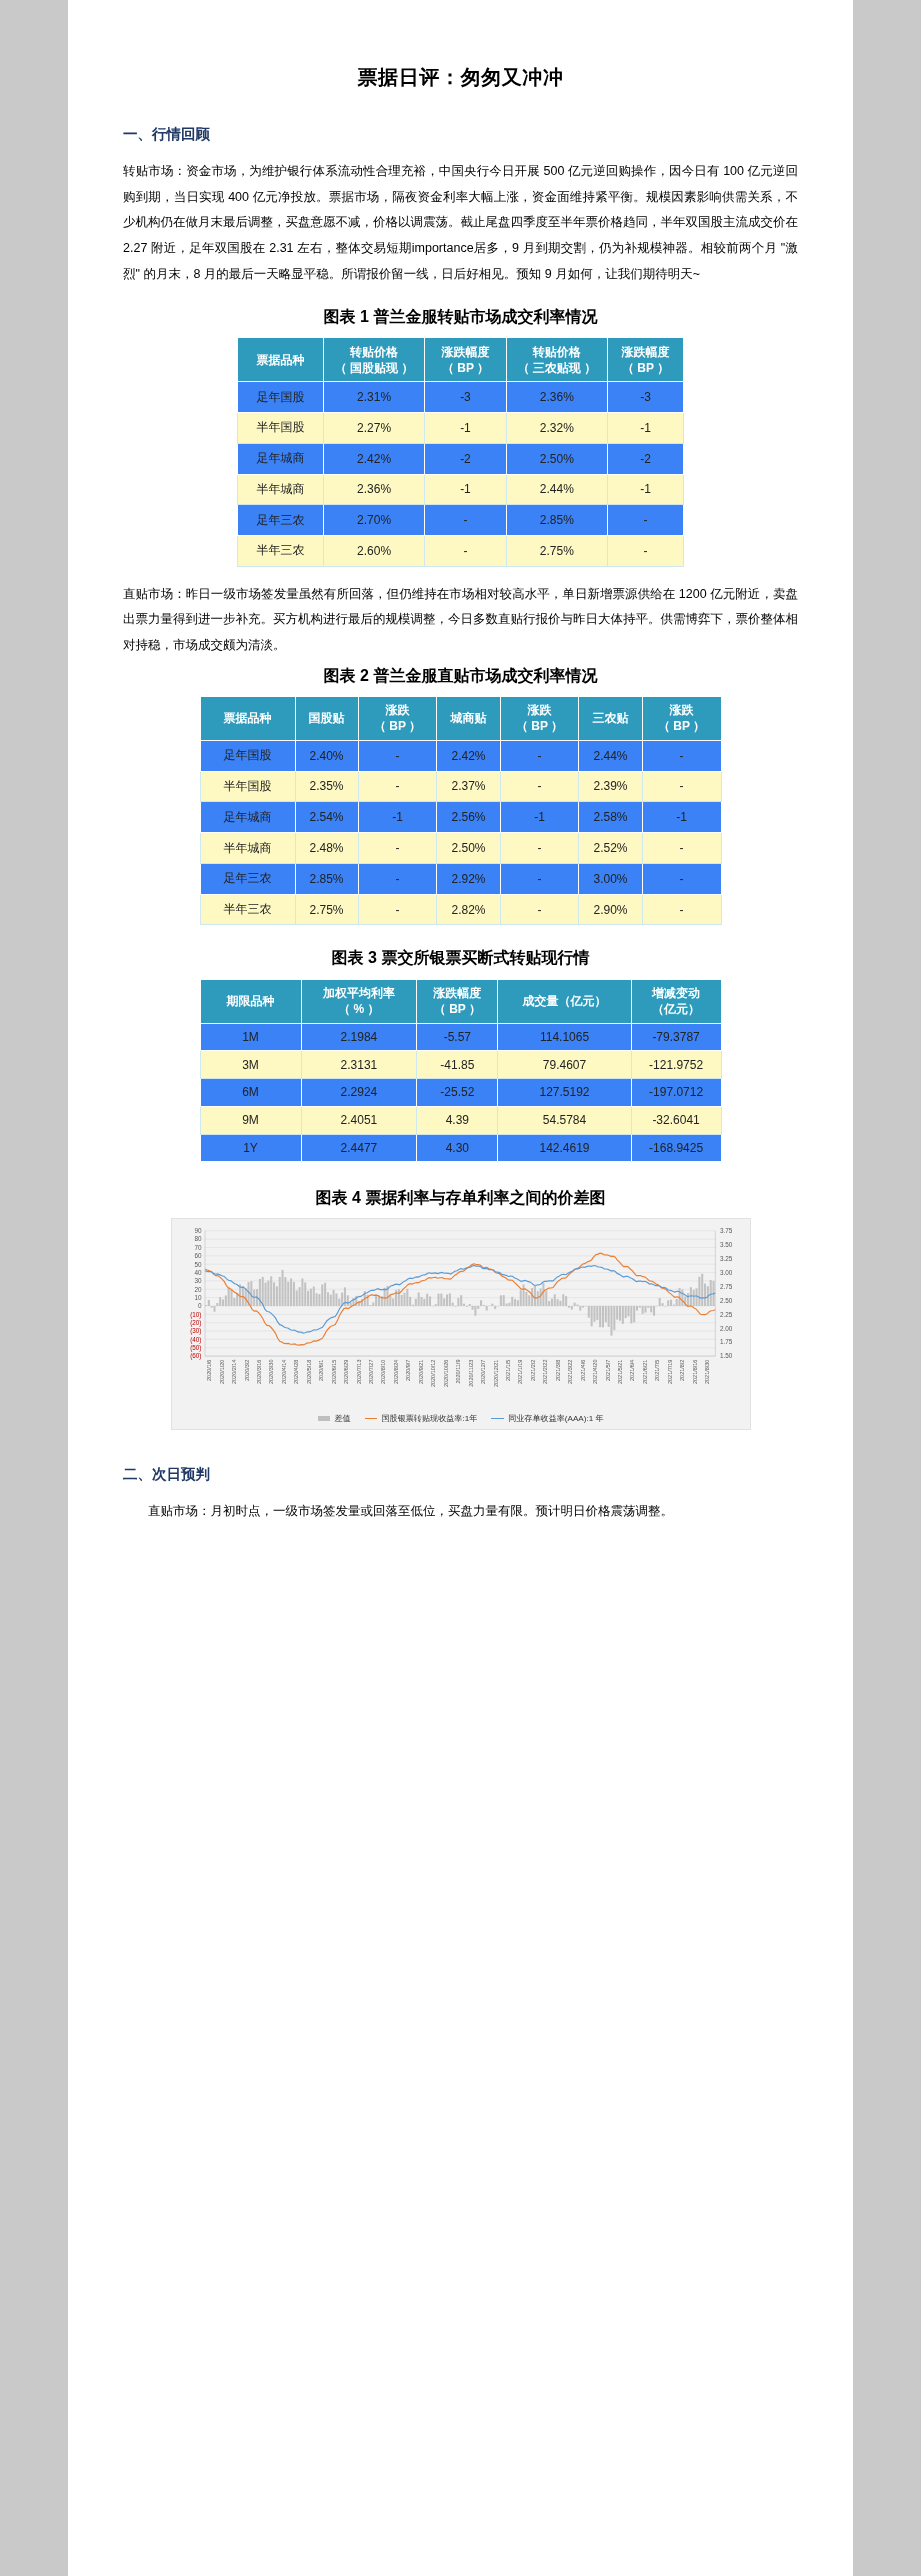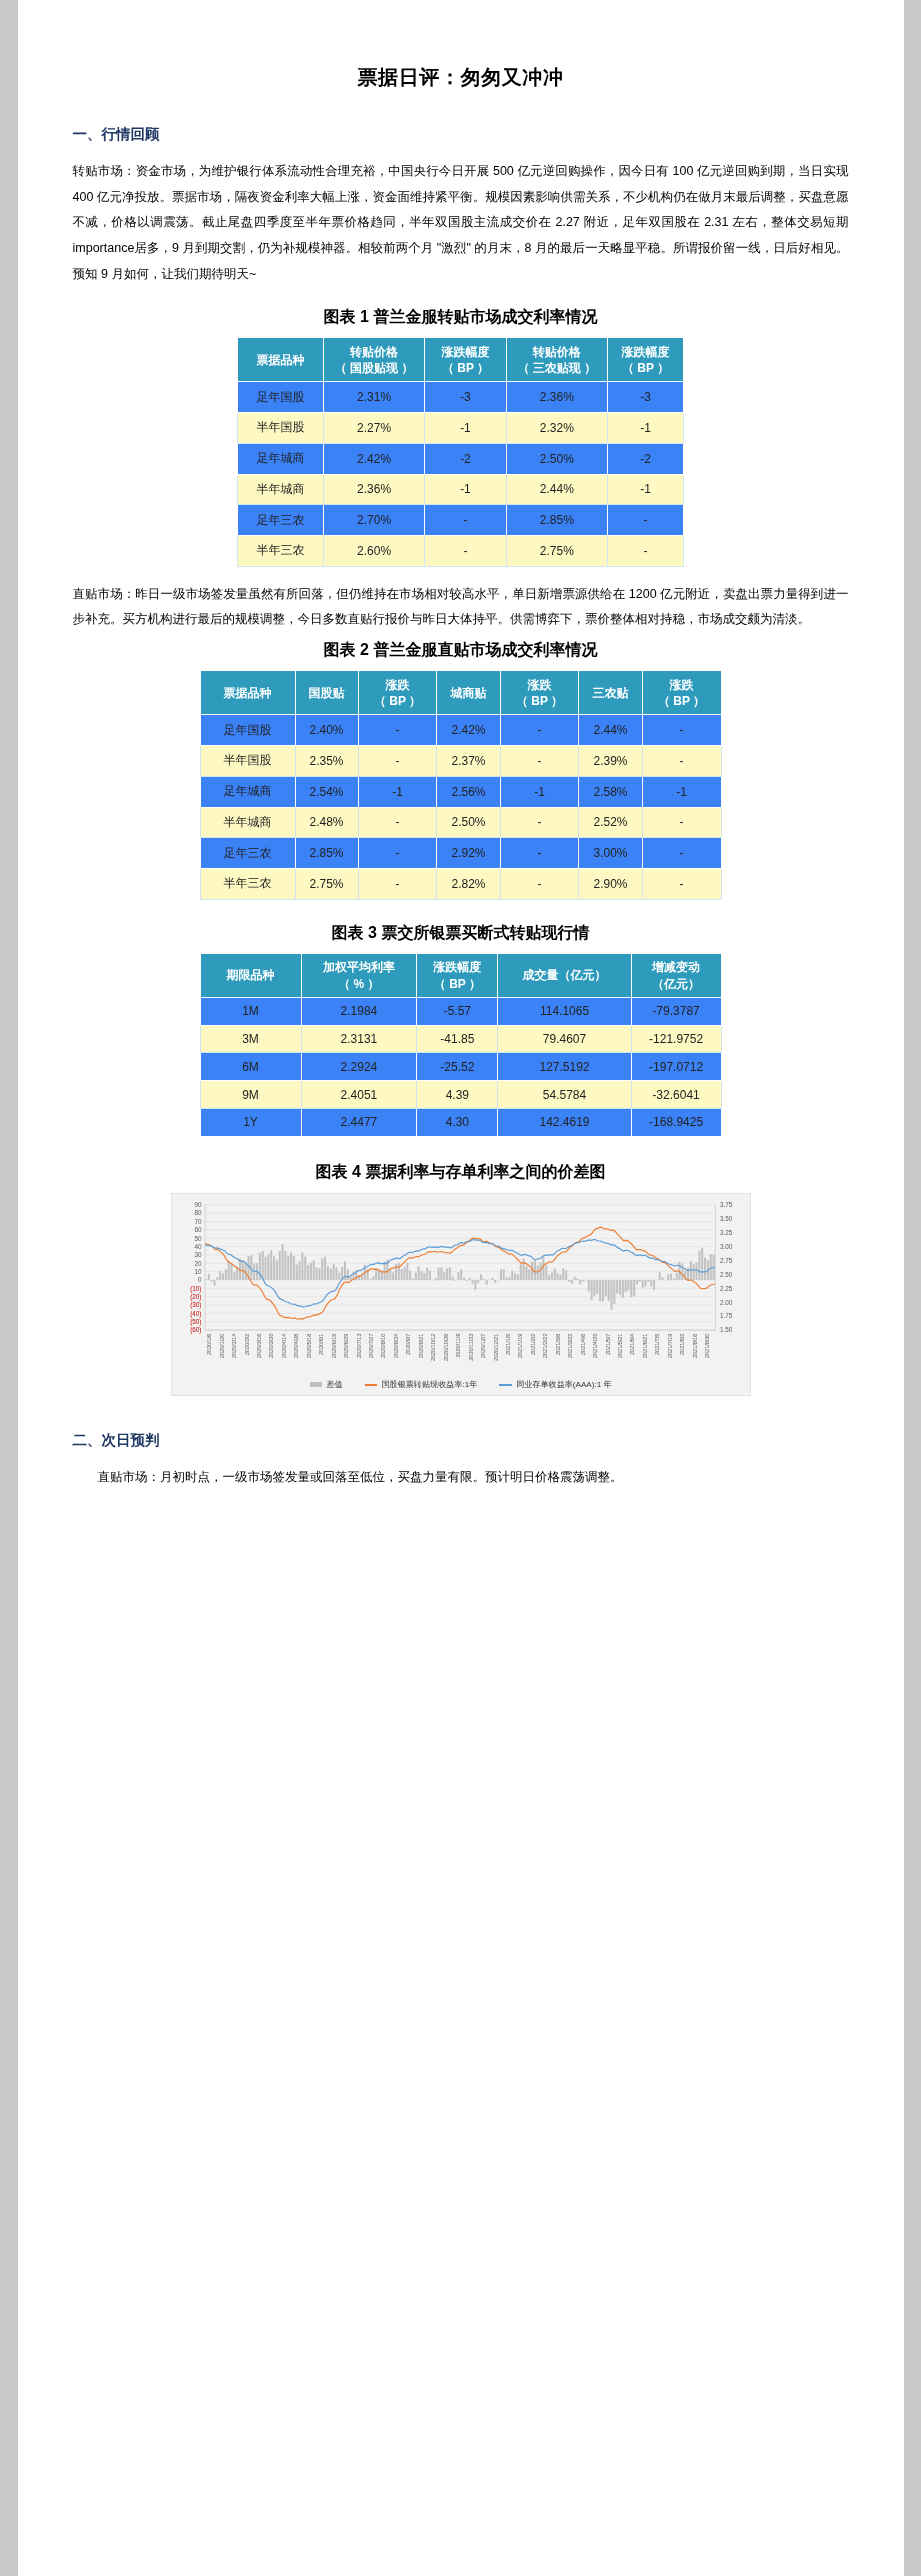--- a/index.html
+++ b/index.html
@@ -4,21 +4,21 @@
 <style>
   html, body {
     margin: 0;
     padding: 0;
     background: #c9c9c9;
   }
   body {
     font-family: "Liberation Sans", sans-serif;
   }
   .page {
-    width: 886px;
+    width: 785px;
     min-height: 2576px;
     margin: 0 auto;
     background: #ffffff;
     box-sizing: border-box;
     padding: 35px 55px 46px 55px;
     position: relative;
   }
   .doc-title {
     text-align: center;
     font-size: 20px;
@@ -122,22 +122,22 @@
   .chart-area {
     position: relative;
     height: 174px;
     background: #f2f2f2;
   }
   .chart-svg { display: block; }
   .legend {
     display: flex;
     justify-content: center;
     align-items: center;
-    gap: 22px;
-    margin-top: 6px;
+    gap: 14px;
+    margin-top: 14px;
     font-size: 8.1px;
     color: #333;
   }
   .legend .item { display: flex; align-items: center; gap: 4.1px; }
   .legend .swatch { width: 12.8px; height: 5.2px; display: inline-block; }
   .legend .swatch.line { height: 1.7px; }
 
   .footer-space { height: 23px; }
 </style>
 </head>

